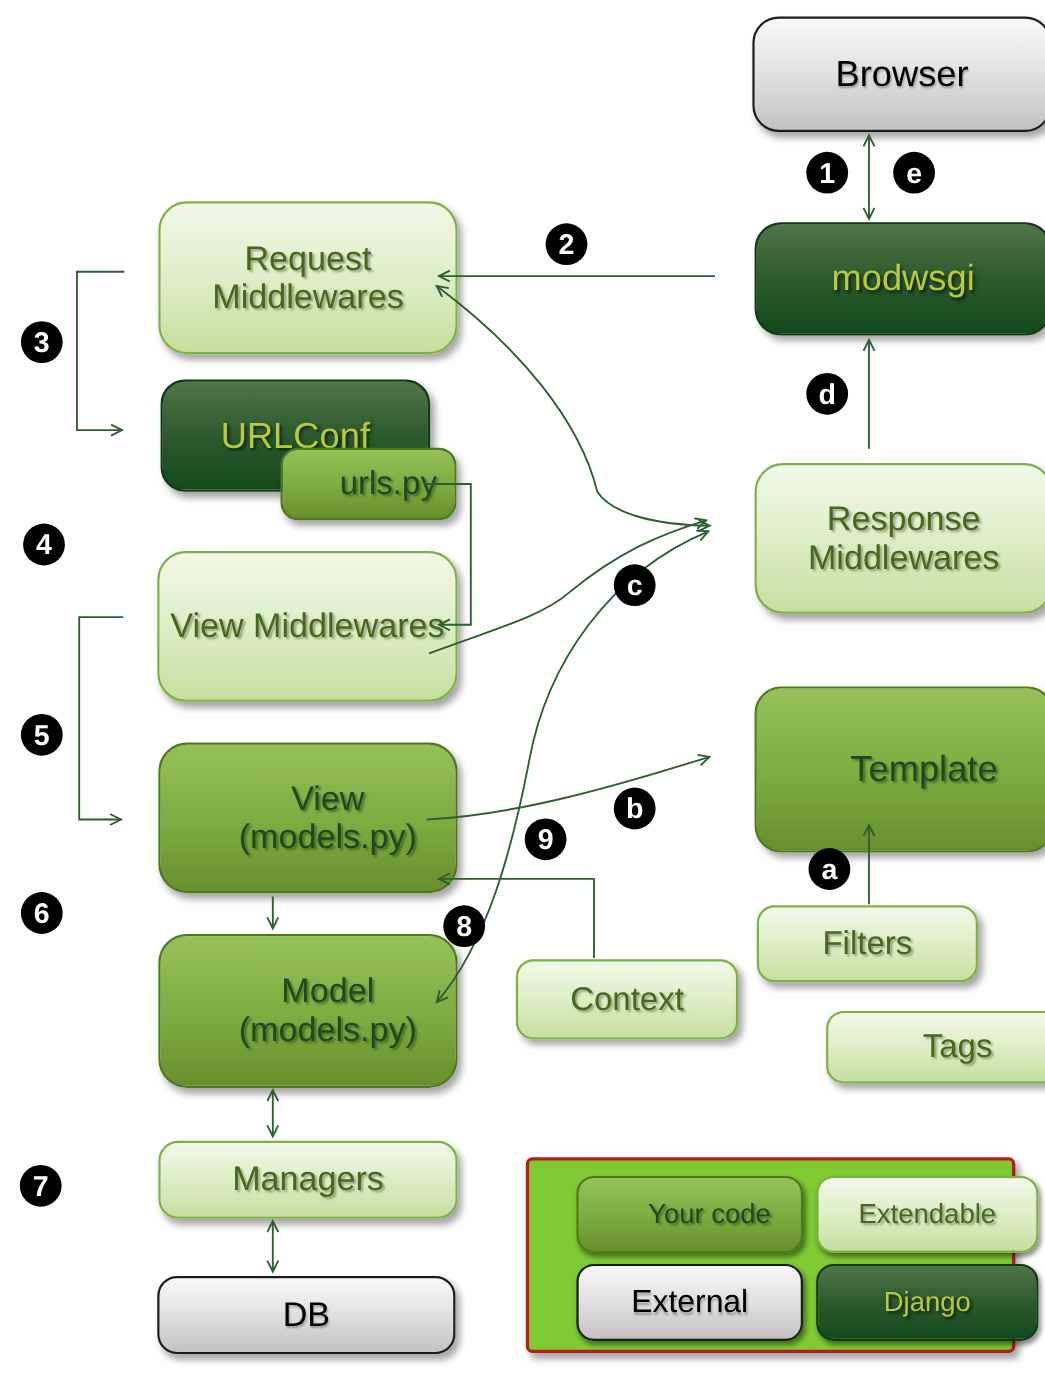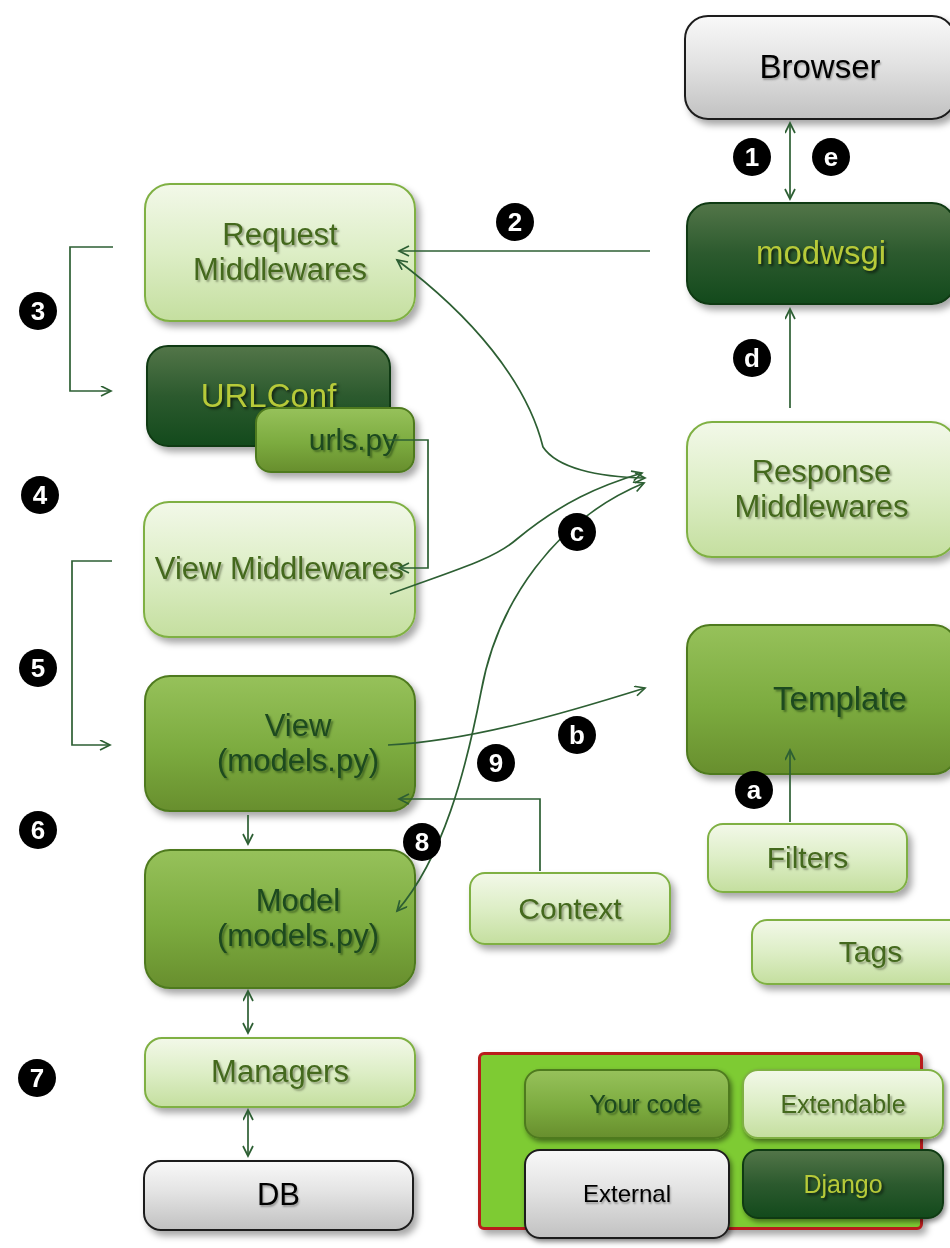--- a/index.html
+++ b/index.html
@@ -76,36 +76,36 @@
   </div>
 
   <div class="node medium" style="left:655px;top:624px;width:272px;height:151px;border-radius:24px;font-size:33px;">
     <span>Template</span>
   </div>
 
   <div class="node light" style="left:720px;top:919px;width:239px;height:66px;border-radius:16px;font-size:30px;z-index:3;">
     <span>Tags</span>
   </div>
 
-  <div class="node light" style="left:676px;top:823px;width:201px;height:70px;border-radius:16px;font-size:30px;z-index:4;">
+  <div class="node light" style="left:657px;top:823px;width:201px;height:70px;border-radius:16px;font-size:30px;z-index:4;">
     <span>Filters</span>
   </div>
 
   <div class="node light" style="left:438px;top:872px;width:202px;height:73px;border-radius:16px;font-size:30px;">
     <span>Context</span>
   </div>
 
   <div class="legend-wrap">
     <div class="node medium legend-item" style="left:12px;top:14px;width:206px;height:70px;border-radius:16px;font-size:25px;">
       <span>Your code</span>
     </div>
     <div class="node light legend-item" style="left:230px;top:14px;width:202px;height:70px;border-radius:16px;font-size:25px;">
       <span>Extendable</span>
     </div>
-    <div class="node gray legend-item" style="left:12px;top:94px;width:206px;height:90px;border-radius:16px;font-size:24px;">
+    <div class="node gray legend-item" style="left:12px;top:94px;width:206px;height:70px;border-radius:16px;font-size:29px;">
       <span>External</span>
     </div>
     <div class="node dark legend-item" style="left:230px;top:94px;width:202px;height:70px;border-radius:16px;font-size:25px;">
       <span>Django</span>
     </div>
   </div>
 
   <svg id="edges" width="950" height="1248" viewBox="0 0 950 1248">
     <defs>
       <marker id="ah" markerUnits="userSpaceOnUse" markerWidth="16" markerHeight="14" refX="11" refY="5.5" orient="auto">

